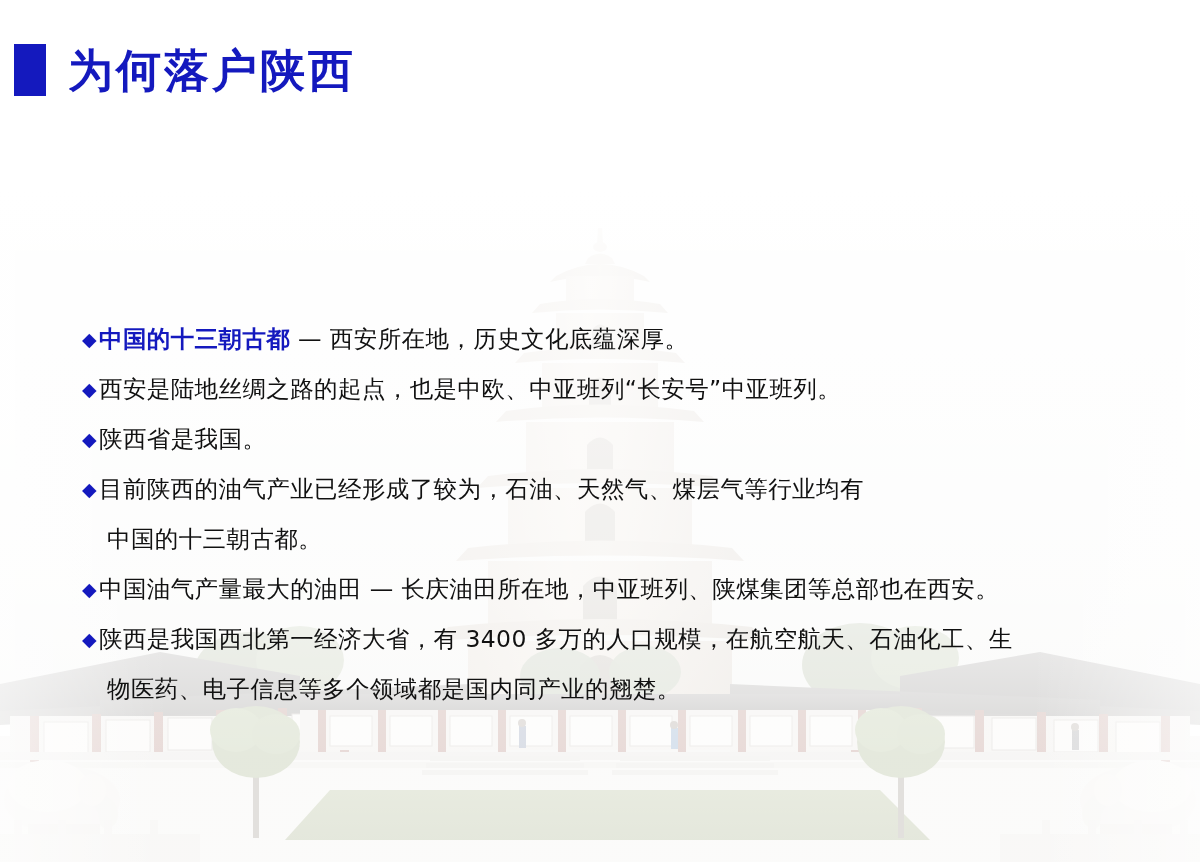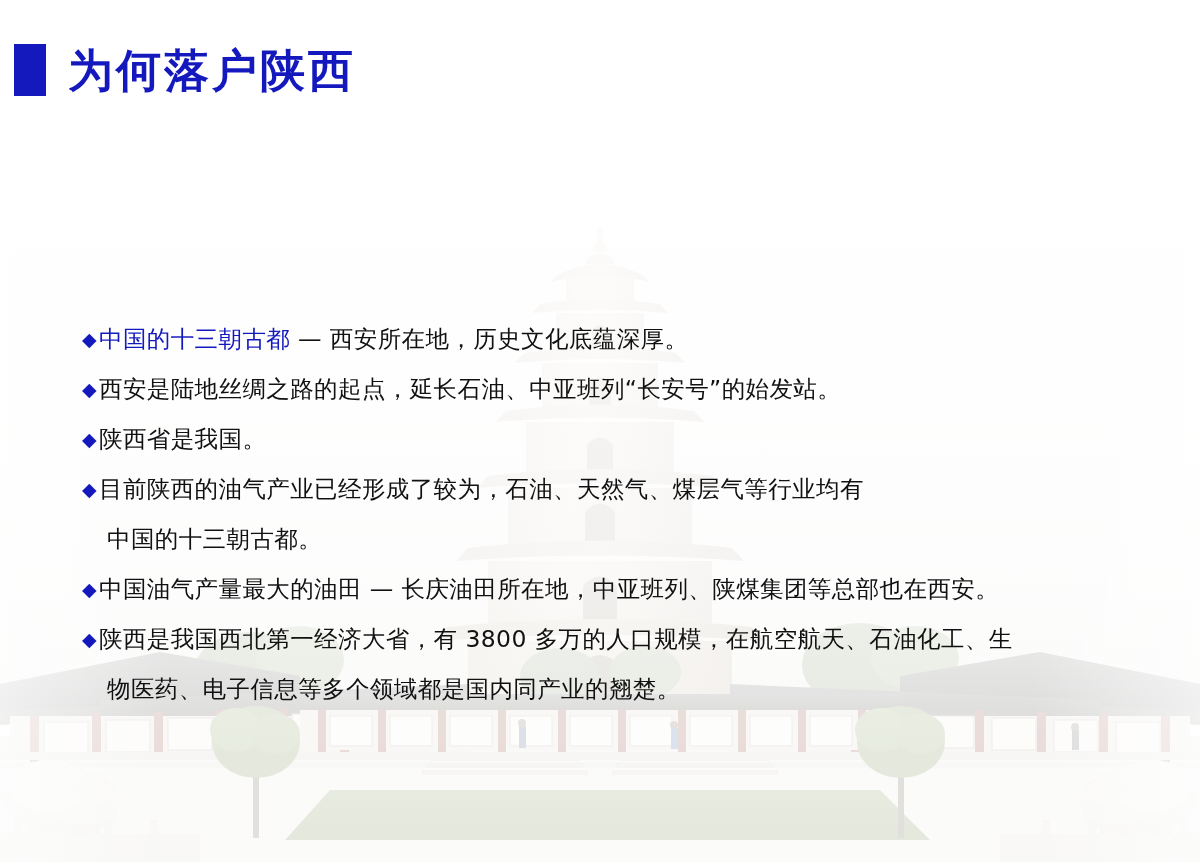--- a/index.html
+++ b/index.html
@@ -67,21 +67,21 @@
   .dia{
     color:#1419be;
     font-size:19px;
     margin-right:2px;
     line-height:1;
     position:relative;
     top:0px;
     flex:none;
   }
   .seg{white-space:pre;}
-  .seg.blue{color:#1419be;font-weight:normal;}
+  .seg.blue{color:#1419be;font-weight:bold;}
   .seg.black{color:#111111;}
 </style>
 </head>
 <body>
 
 <div class="slide">
 
   <div class="bg-photo">
     <svg viewBox="0 0 1200 862" xmlns="http://www.w3.org/2000/svg" preserveAspectRatio="xMidYMid slice">
       <defs>
@@ -332,41 +332,41 @@
   </div>
 
   <div class="body" id="body">
       <div class="line">
         <span class="dia">◆</span>
         <span class="seg blue">中国的十三朝古都</span>
         <span class="seg black"> — 西安所在地，历史文化底蕴深厚。</span>
       </div>
       <div class="line">
         <span class="dia">◆</span>
-        <span class="seg black">西安是陆地丝绸之路的起点，延长石油、中亚班列“长安号”的始发站。</span>
+        <span class="seg black">西安是陆地丝绸之路的起点，也是中欧、中亚班列“长安号”中亚班列。</span>
       </div>
       <div class="line">
         <span class="dia">◆</span>
         <span class="seg black">陕西省是我国</span>
         <span class="seg black">。</span>
       </div>
       <div class="line">
         <span class="dia">◆</span>
         <span class="seg black">目前陕西的油气产业已经形成了较为</span>
         <span class="seg black">，石油、天然气、煤层气等行业均有</span>
       </div>
       <div class="line indent">
         <span class="seg black">中国的十三朝古都。</span>
       </div>
       <div class="line">
         <span class="dia">◆</span>
         <span class="seg black">中国油气产量最大的油田 — 长庆油田所在地，中亚班列、陕煤集团等总部也在西安。</span>
       </div>
       <div class="line">
         <span class="dia">◆</span>
-        <span class="seg black">陕西是我国西北第一经济大省，有 3800 多万的人口规模，在航空航天、石油化工、生</span>
+        <span class="seg black">陕西是我国西北第一经济大省，有 3400 多万的人口规模，在航空航天、石油化工、生</span>
       </div>
       <div class="line indent">
         <span class="seg black">物医药、电子信息等多个领域都是国内同产业的翘楚。</span>
       </div>
     </div>
 
 </div>
 
 </body></html>

